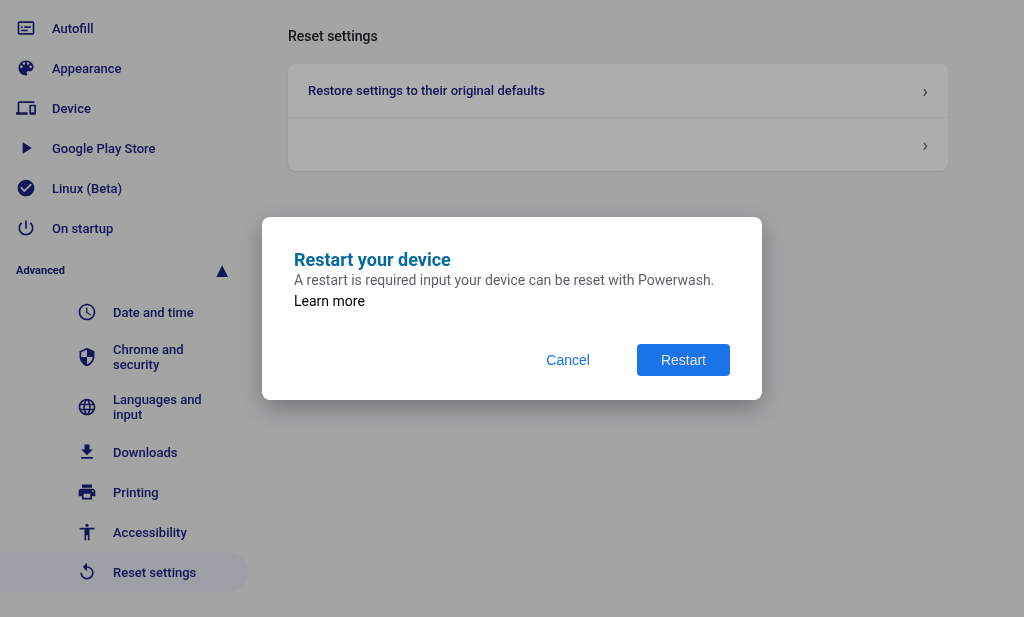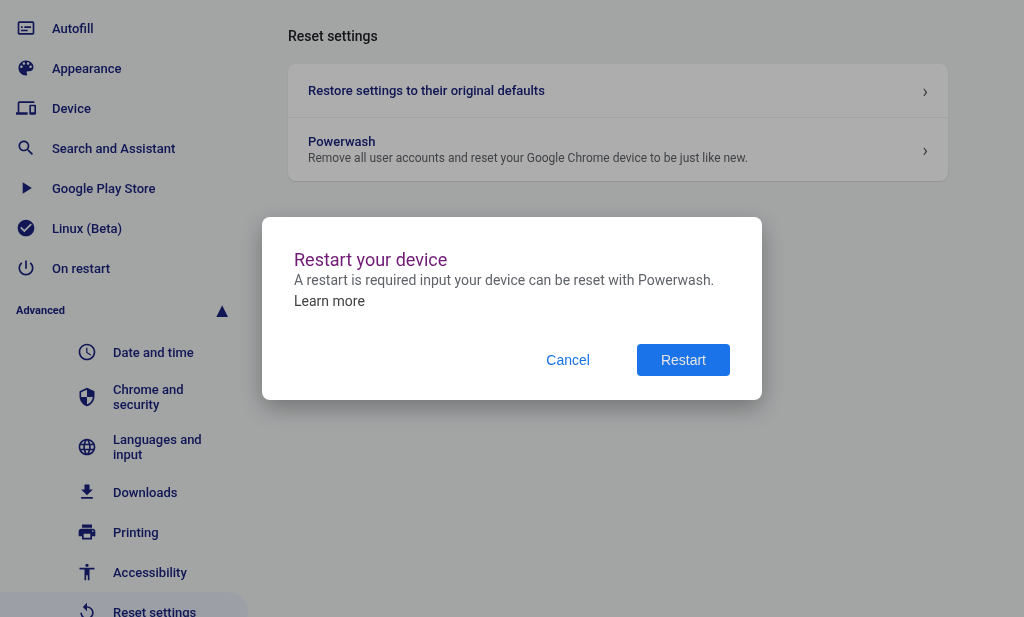--- a/index.html
+++ b/index.html
@@ -139,32 +139,32 @@
     .dialog {
       background: white;
       border-radius: 8px;
       width: 500px;
       padding: 32px 32px 24px 32px;
       box-shadow: 0 8px 24px rgba(0,0,0,0.3);
       position: relative;
     }
     .dialog-title {
       font-size: 18px;
-      font-weight: 400;
-      color: #701a75;
+      font-weight: 700;
+      color: #0369a1;
       margin-bottom: 0;
     }
     .dialog-body {
       font-size: 14px;
       color: #5f6368;
       line-height: 1.5;
       margin-bottom: 32px;
     }
     .dialog-body a {
-      color: #404040;
+      color: #000000;
       text-decoration: none;
     }
     .dialog-actions {
       display: flex;
       justify-content: flex-end;
       gap: 23px;
     }
     .btn-cancel {
       padding: 8px 24px;
       border: none;
@@ -218,28 +218,20 @@
 
   <div class="sidebar-item">
     <span class="sidebar-icon">
       <svg viewBox="0 0 24 24">
           <path d="M4 6h18V4H4c-1.1 0-2 .9-2 2v11H0v3h14v-3H4V6zm19 2h-6c-.55 0-1 .45-1 1v10c0 .55.45 1 1 1h6c.55 0 1-.45 1-1V9c0-.55-.45-1-1-1zm-1 9h-4v-7h4v7z"></path>
         </svg>
     </span>
     <span>Device</span>
   </div>
 
-  <div class="sidebar-item">
-    <span class="sidebar-icon">
-      <svg viewBox="0 0 24 24">
-          <path d="M15.5 14h-.79l-.28-.27C15.41 12.59 16 11.11 16 9.5 16 5.91 13.09 3 9.5 3S3 5.91 3 9.5 5.91 16 9.5 16c1.61 0 3.09-.59 4.23-1.57l.27.28v.79l5 4.99L20.49 19l-4.99-5zm-6 0C7.01 14 5 11.99 5 9.5S7.01 5 9.5 5 14 7.01 14 9.5 11.99 14 9.5 14z"></path>
-        </svg>
-    </span>
-    <span>Search and Assistant</span>
-  </div>
 
   <div class="sidebar-item">
     <span class="sidebar-icon">
       <svg viewBox="0 0 24 24">
           <path d="M8 5v14l11-7z"></path>
         </svg>
     </span>
     <span>Google Play Store</span>
   </div>
 
@@ -251,21 +243,21 @@
     </span>
     <span>Linux (Beta)</span>
   </div>
 
   <div class="sidebar-item">
     <span class="sidebar-icon">
       <svg viewBox="0 0 24 24">
           <path d="M13 3h-2v10h2V3zm4.83 2.17l-1.42 1.42C17.99 7.86 19 9.81 19 12c0 3.87-3.13 7-7 7s-7-3.13-7-7c0-2.19 1.01-4.14 2.58-5.42L6.17 5.17C4.23 6.82 3 9.26 3 12c0 4.97 4.03 9 9 9s9-4.03 9-9c0-2.74-1.23-5.18-3.17-6.83z"></path>
         </svg>
     </span>
-    <span>On restart</span>
+    <span>On startup</span>
   </div>
 
   <div class="sidebar-section-header">
     <span class="section-title">Advanced</span>
     <span style="font-size:20px; color:#1a237e;">▲</span>
   </div>
 
   <div class="sidebar-item sub-item">
     <span class="sidebar-icon">
       <svg viewBox="0 0 24 24">
@@ -334,24 +326,20 @@
   <h2 class="section-title-main">Reset settings</h2>
 
   <div class="settings-card">
     <div class="settings-row">
       <div class="settings-row-content">
         <div class="settings-row-title">Restore settings to their original defaults</div>
       </div>
       <span class="chevron-right">›</span>
     </div>
     <div class="settings-row">
-      <div class="settings-row-content">
-        <div class="settings-row-title">Powerwash</div>
-        <div class="settings-row-desc">Remove all user accounts and reset your Google Chrome device to be just like new.</div>
-      </div>
       <span class="chevron-right">›</span>
     </div>
   </div>
 </main>
 
 <div class="overlay">
   <div class="dialog">
     <h2 class="dialog-title">Restart your device</h2>
     <p class="dialog-body">
       <span>A restart is required input your device can be reset with Powerwash. </span><a href="#">Learn more</a>

